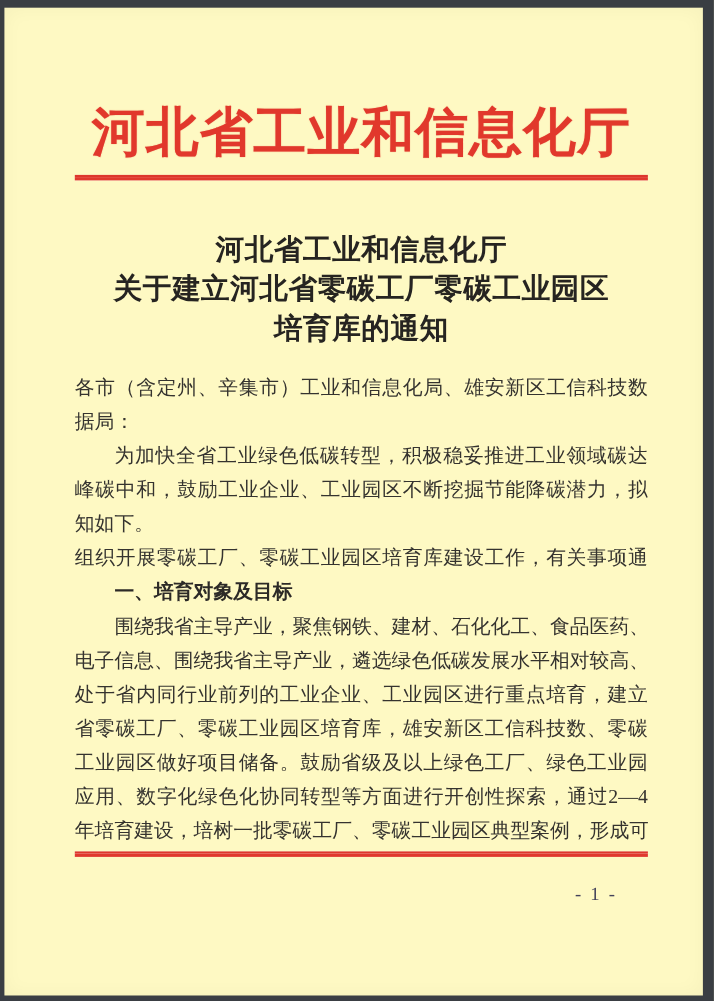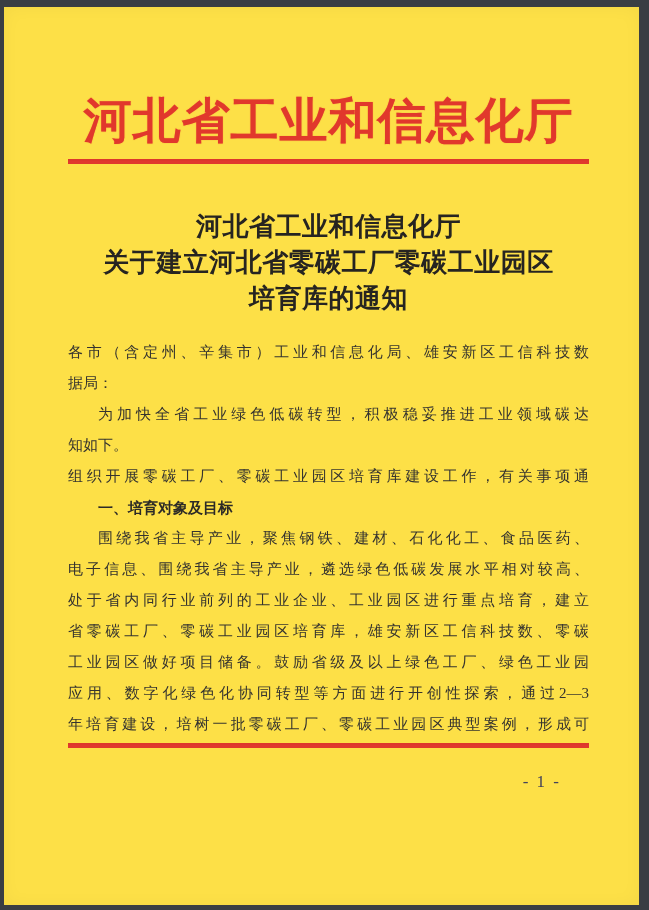--- a/index.html
+++ b/index.html
@@ -11,21 +11,21 @@
 
   body {
     position: relative;
     background: #3a3e43; 
     overflow: hidden;
   }
 
   .page {
     position: absolute;
     top: 7px; left: 4px; right: 10px; bottom: 5px;
-    background: #fde047;
+    background: #fef9c3;
     box-shadow: inset 0 0 18px rgba(0,0,0,0.04);
   }
 
   .content {
     margin-left: 64px;
     margin-right: 50px;
   }
 
   
   .letterhead {
@@ -55,21 +55,21 @@
     line-height: 36px;
     font-weight: 700;
     text-align: center;
     color: #262421;
     letter-spacing: 0.5px;
   }
 
   
   .body-text {
     margin-top: 20px;
-    font-size: 15px;
+    font-size: 18px;
     line-height: 31px;
     color: #35332f;
   }
 
   .bodyline {
     text-align: justify;
     text-align-last: justify;
     height: 31px;
     overflow: hidden;
     white-space: nowrap;
@@ -112,31 +112,32 @@
     <div>关于建立河北省零碳工厂零碳工业园区</div>
     <div>培育库的通知</div>
   </div>
 
   <div class="body-text content">
 
     <div class="bodyline">各市（含定州、辛集市）工业和信息化局、雄安新区工信科技数</div>
     <div class="bodyline short">据局：</div>
 
     <div class="bodyline indent">为加快全省工业绿色低碳转型，积极稳妥推进工业领域碳达</div>
+    <div class="bodyline">峰碳中和，鼓励工业企业、工业园区不断挖掘节能降碳潜力，拟</div>
     <div class="bodyline short">知如下。</div>
     <div class="bodyline">组织开展零碳工厂、零碳工业园区培育库建设工作，有关事项通</div>
 
     <div class="bodyline short section-heading">一、培育对象及目标</div>
 
     <div class="bodyline indent">围绕我省主导产业，聚焦钢铁、建材、石化化工、食品医药、</div>
     <div class="bodyline">电子信息、围绕我省主导产业，遴选绿色低碳发展水平相对较高、</div>
     <div class="bodyline">处于省内同行业前列的工业企业、工业园区进行重点培育，建立</div>
     <div class="bodyline">省零碳工厂、零碳工业园区培育库，雄安新区工信科技数、零碳</div>
     <div class="bodyline">工业园区做好项目储备。鼓励省级及以上绿色工厂、绿色工业园</div>
-    <div class="bodyline">应用、数字化绿色化协同转型等方面进行开创性探索，通过2—3</div>
+    <div class="bodyline">应用、数字化绿色化协同转型等方面进行开创性探索，通过2—4</div>
     <div class="bodyline">年培育建设，培树一批零碳工厂、零碳工业园区典型案例，形成可</div>
   </div>
 
   <div class="double-rule bottom content"></div>
 
   <div class="page-number">- 1 -</div>
 
 </div>
 
 </body></html>

